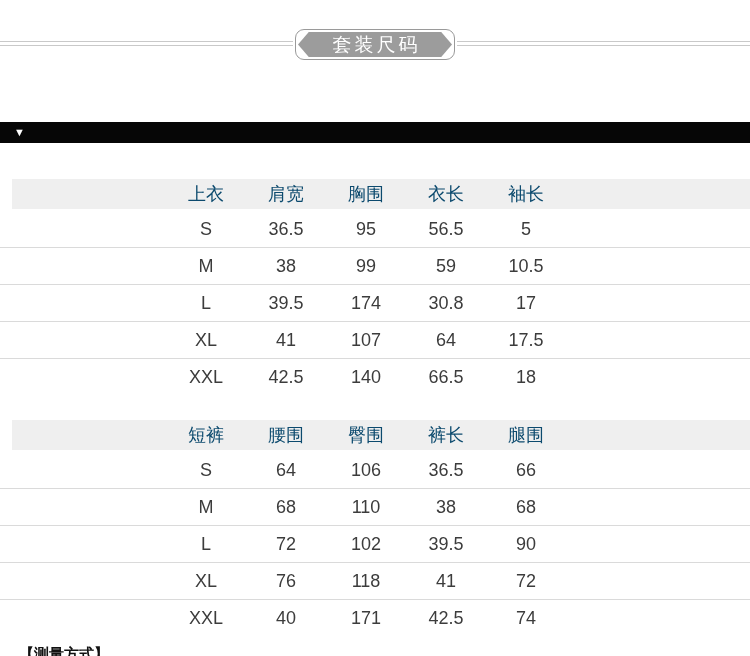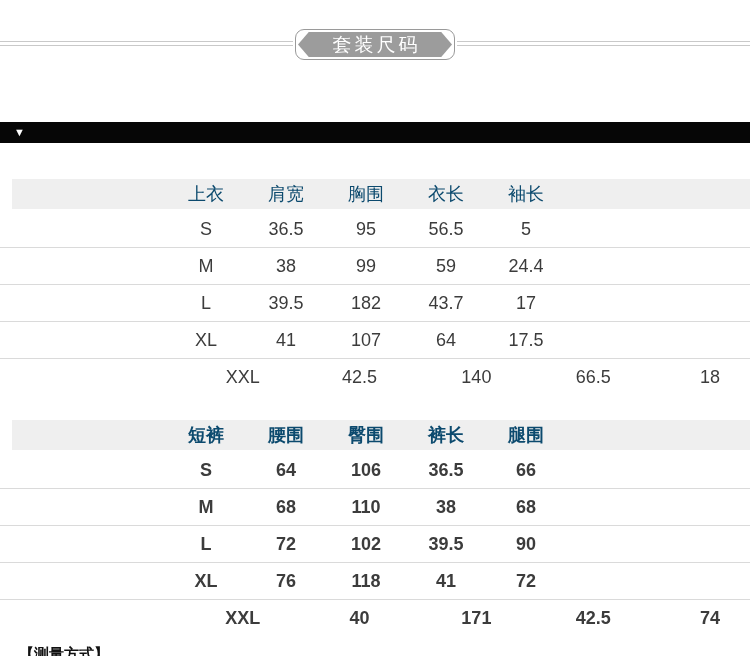--- a/index.html
+++ b/index.html
@@ -42,28 +42,28 @@
   .notice-bar {
     position: absolute; top: 122px; left: 0; width: 750px; height: 21px;
     background: #060606; color: #fdfdfd;
     display: flex; align-items: center;
     padding-left: 14px; font-size: 13px; white-space: nowrap;
   }
   .notice-marker { font-size: 11px; margin-right: 13px; line-height: 1; }
 
   
   .tables-host { position: absolute; top: 179px; left: 0; width: 750px; }
-  .size-table + .size-table { margin-top: 24px; font-weight: bold; }
+  .size-table + .size-table { margin-top: 24px; }
   .trow { display: flex; align-items: center; }
   .thead {
     height: 30px; margin-left: 12px; margin-bottom: 2px;
     background: #efefef; color: #0c4a6e; font-size: 18px;
   }
   .tdata { height: 37px; border-bottom: 1px solid #dadada; font-size: 18px; color: #3c3c3c; }
-  .tdata.last { border-bottom: none; justify-content: space-between; }
+  .tdata.last { border-bottom: none; }
   .spacer { width: 166px; flex: 0 0 auto; }
   .thead .spacer { width: 154px; }
   .cell { width: 80px; flex: 0 0 auto; text-align: center; }
 
   
   .footer-label {
     position: absolute; top: 645px; left: 19px;
     font-size: 15px; font-weight: bold; color: #111;
     white-space: nowrap;
   }
@@ -100,28 +100,28 @@
         <div class="cell">95</div>
         <div class="cell">56.5</div>
         <div class="cell">5</div>
       </div>
       <div class="trow tdata">
         <div class="spacer"></div>
         <div class="cell">M</div>
         <div class="cell">38</div>
         <div class="cell">99</div>
         <div class="cell">59</div>
-        <div class="cell">24.4</div>
+        <div class="cell">10.5</div>
       </div>
       <div class="trow tdata">
         <div class="spacer"></div>
         <div class="cell">L</div>
         <div class="cell">39.5</div>
-        <div class="cell">182</div>
-        <div class="cell">43.7</div>
+        <div class="cell">174</div>
+        <div class="cell">30.8</div>
         <div class="cell">17</div>
       </div>
       <div class="trow tdata">
         <div class="spacer"></div>
         <div class="cell">XL</div>
         <div class="cell">41</div>
         <div class="cell">107</div>
         <div class="cell">64</div>
         <div class="cell">17.5</div>
       </div>

